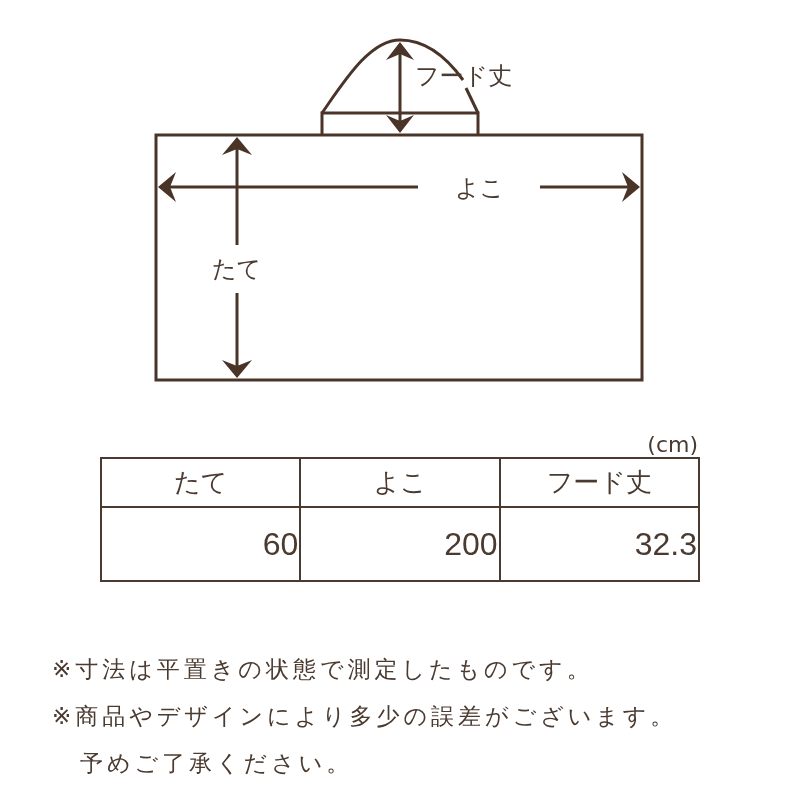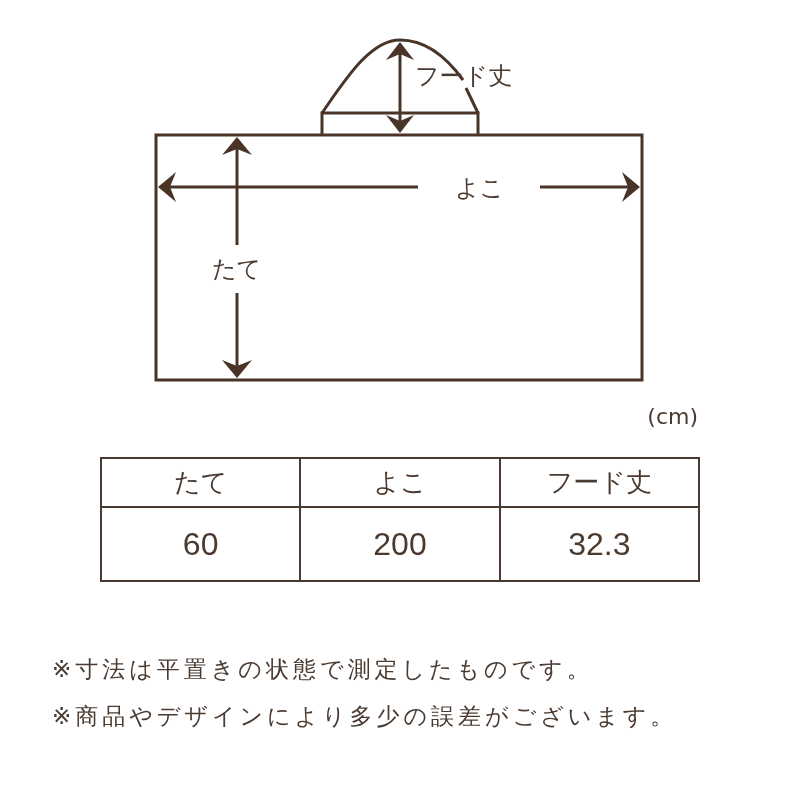--- a/index.html
+++ b/index.html
@@ -2,30 +2,30 @@
 <html><head>
   <meta charset="utf-8">
   <style>
     html, body { margin: 0; padding: 0; }
     body {
       width: 800px; height: 800px; background: #ffffff; position: relative; overflow: hidden;
       font-family: "DejaVu Sans", sans-serif; color: #4a3a30;
     }
     #diagram { position: absolute; left: 0; top: 0; width: 800px; height: 400px; }
     .lbl { position: absolute; font-size: 24px; color: #4a3a30; background: #fff; line-height: 1; white-space: nowrap; }
-    #unit { position: absolute; right: 102px; top: 404px; font-size: 22px; color: #4a3a30; }
+    #unit { position: absolute; right: 102px; top: 432px; font-size: 22px; color: #4a3a30; }
     table.sizes {
       position: absolute; left: 100px; top: 457px; width: 600px; border-collapse: collapse;
       table-layout: fixed;
     }
     table.sizes th, table.sizes td {
       border: 2px solid #4a3a30; text-align: center; font-weight: normal; color: #4a3a30;
     }
     table.sizes th { height: 45px; font-size: 26px; }
-    table.sizes td { height: 70px; font-size: 32px; font-family: "Liberation Sans", sans-serif; }
+    table.sizes td { height: 70px; font-size: 32px; font-family: "Liberation Sans", sans-serif; text-align: right; }
     .notes { position: absolute; left: 52px; top: 646px; font-size: 23px; line-height: 47px; letter-spacing: 4px; color: #4a3a30; }
     .notes .indent { padding-left: 28px; }
   </style>
 </head>
 <body>
 
 <div id="diagram">
   <svg width="800" height="400" viewBox="0 0 800 400">
     <g stroke="#4a3428" stroke-width="3" fill="none">
 
@@ -74,13 +74,14 @@
     <td>60</td>
     <td>200</td>
     <td>32.3</td>
   </tr>
 </tbody>
   </table>
 
 <div class="notes">
   <div>※寸法は平置きの状態で測定したものです。</div>
   <div>※商品やデザインにより多少の誤差がございます。</div>
+  <div class="indent">予めご了承ください。</div>
 </div>
 
 </body></html>

